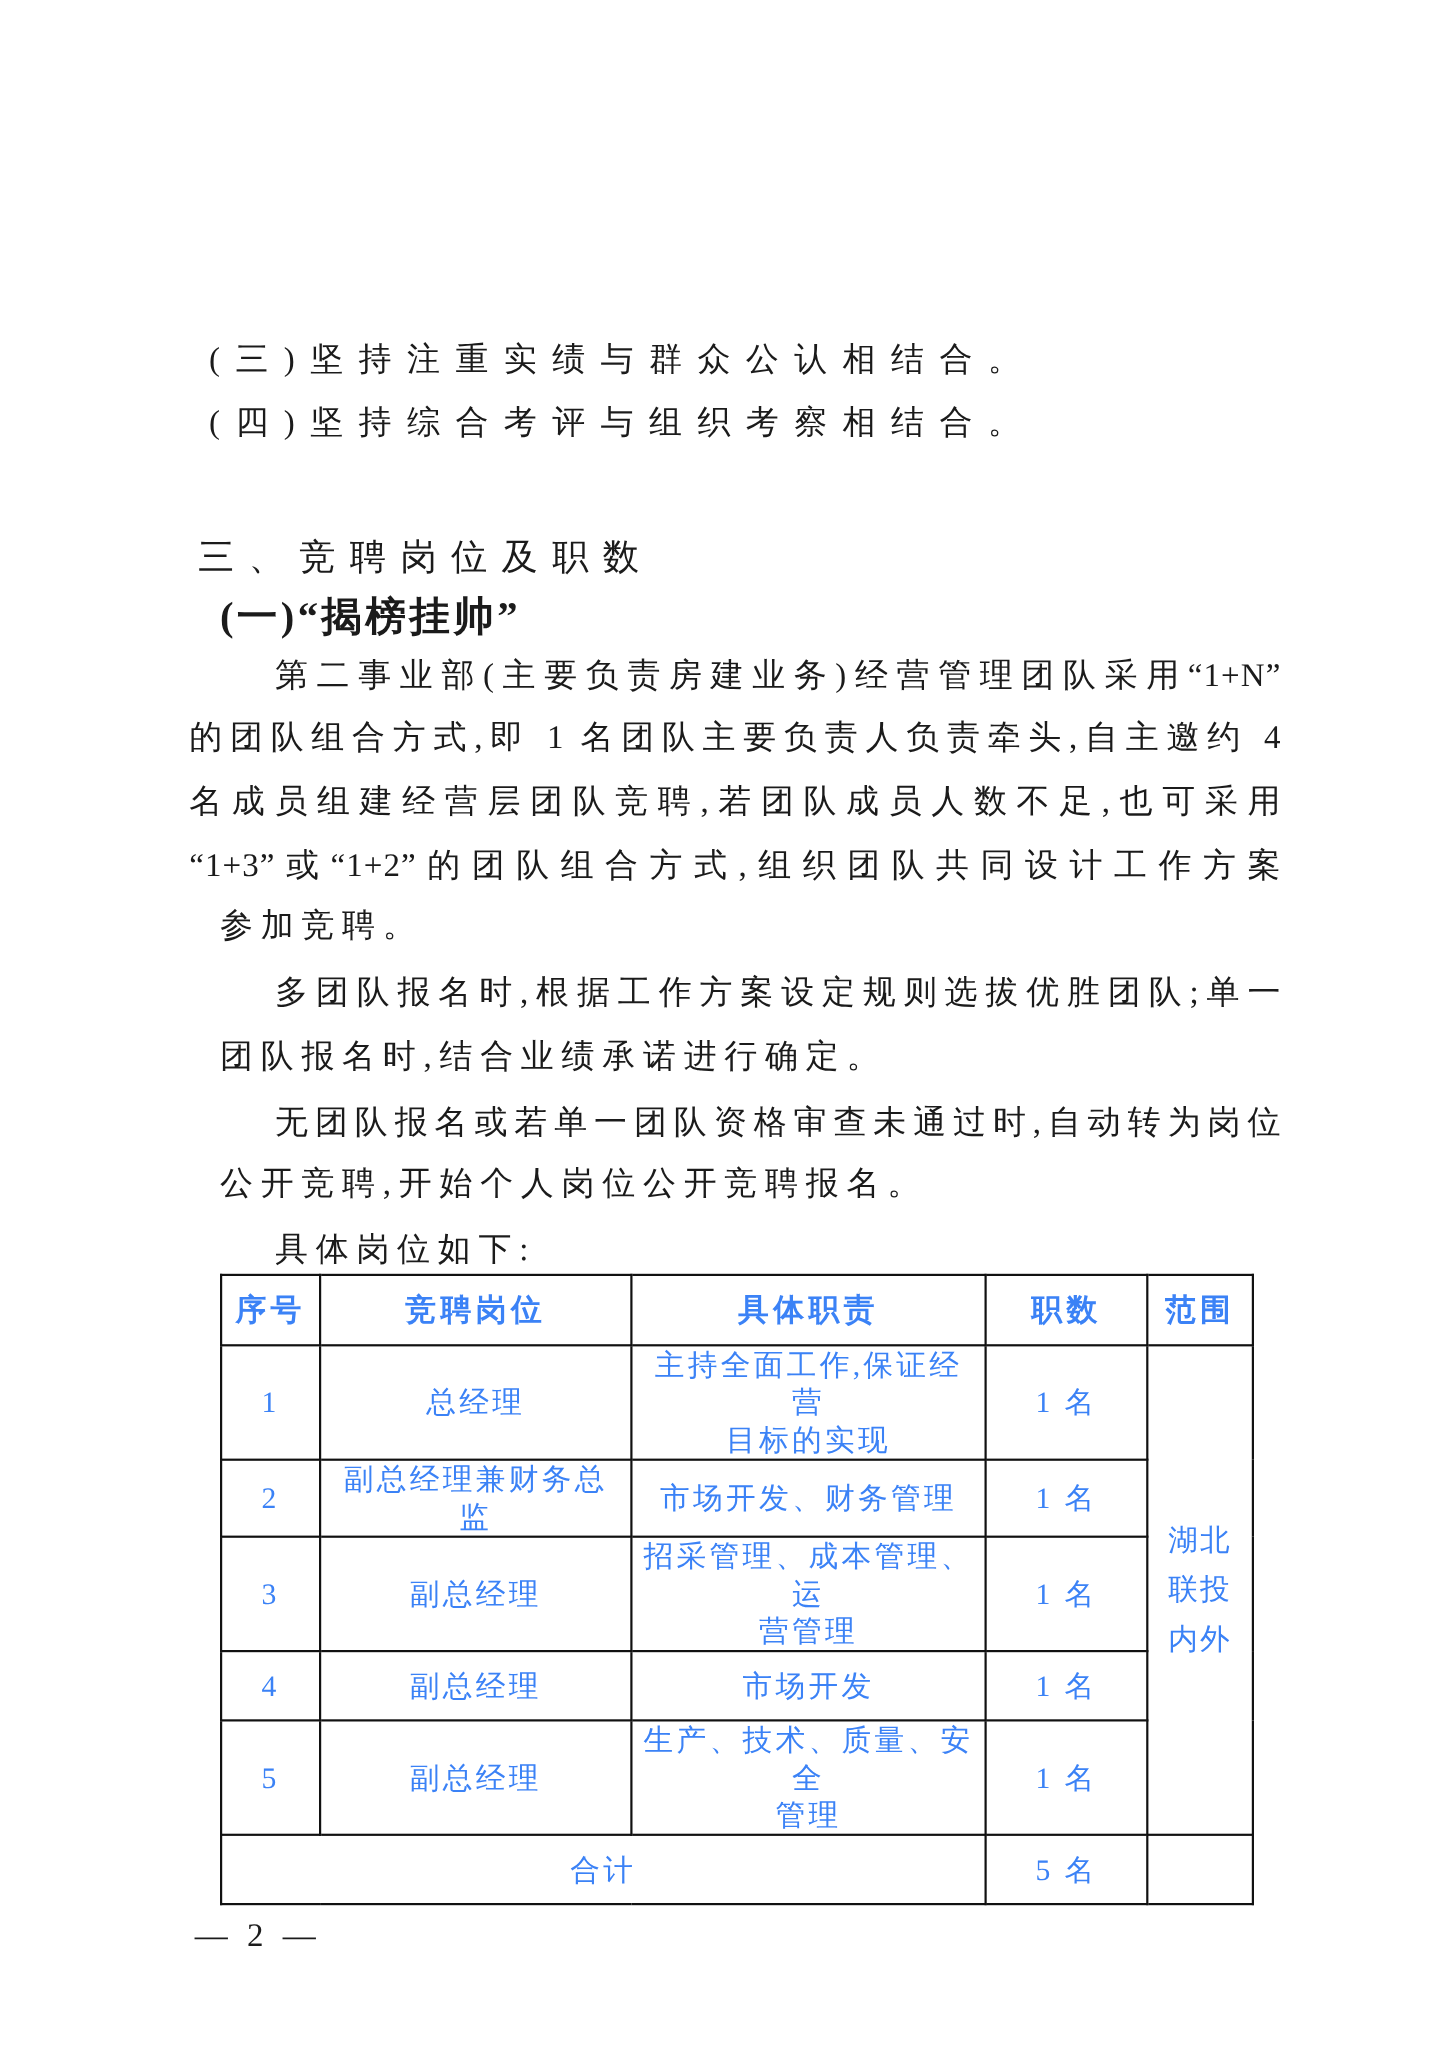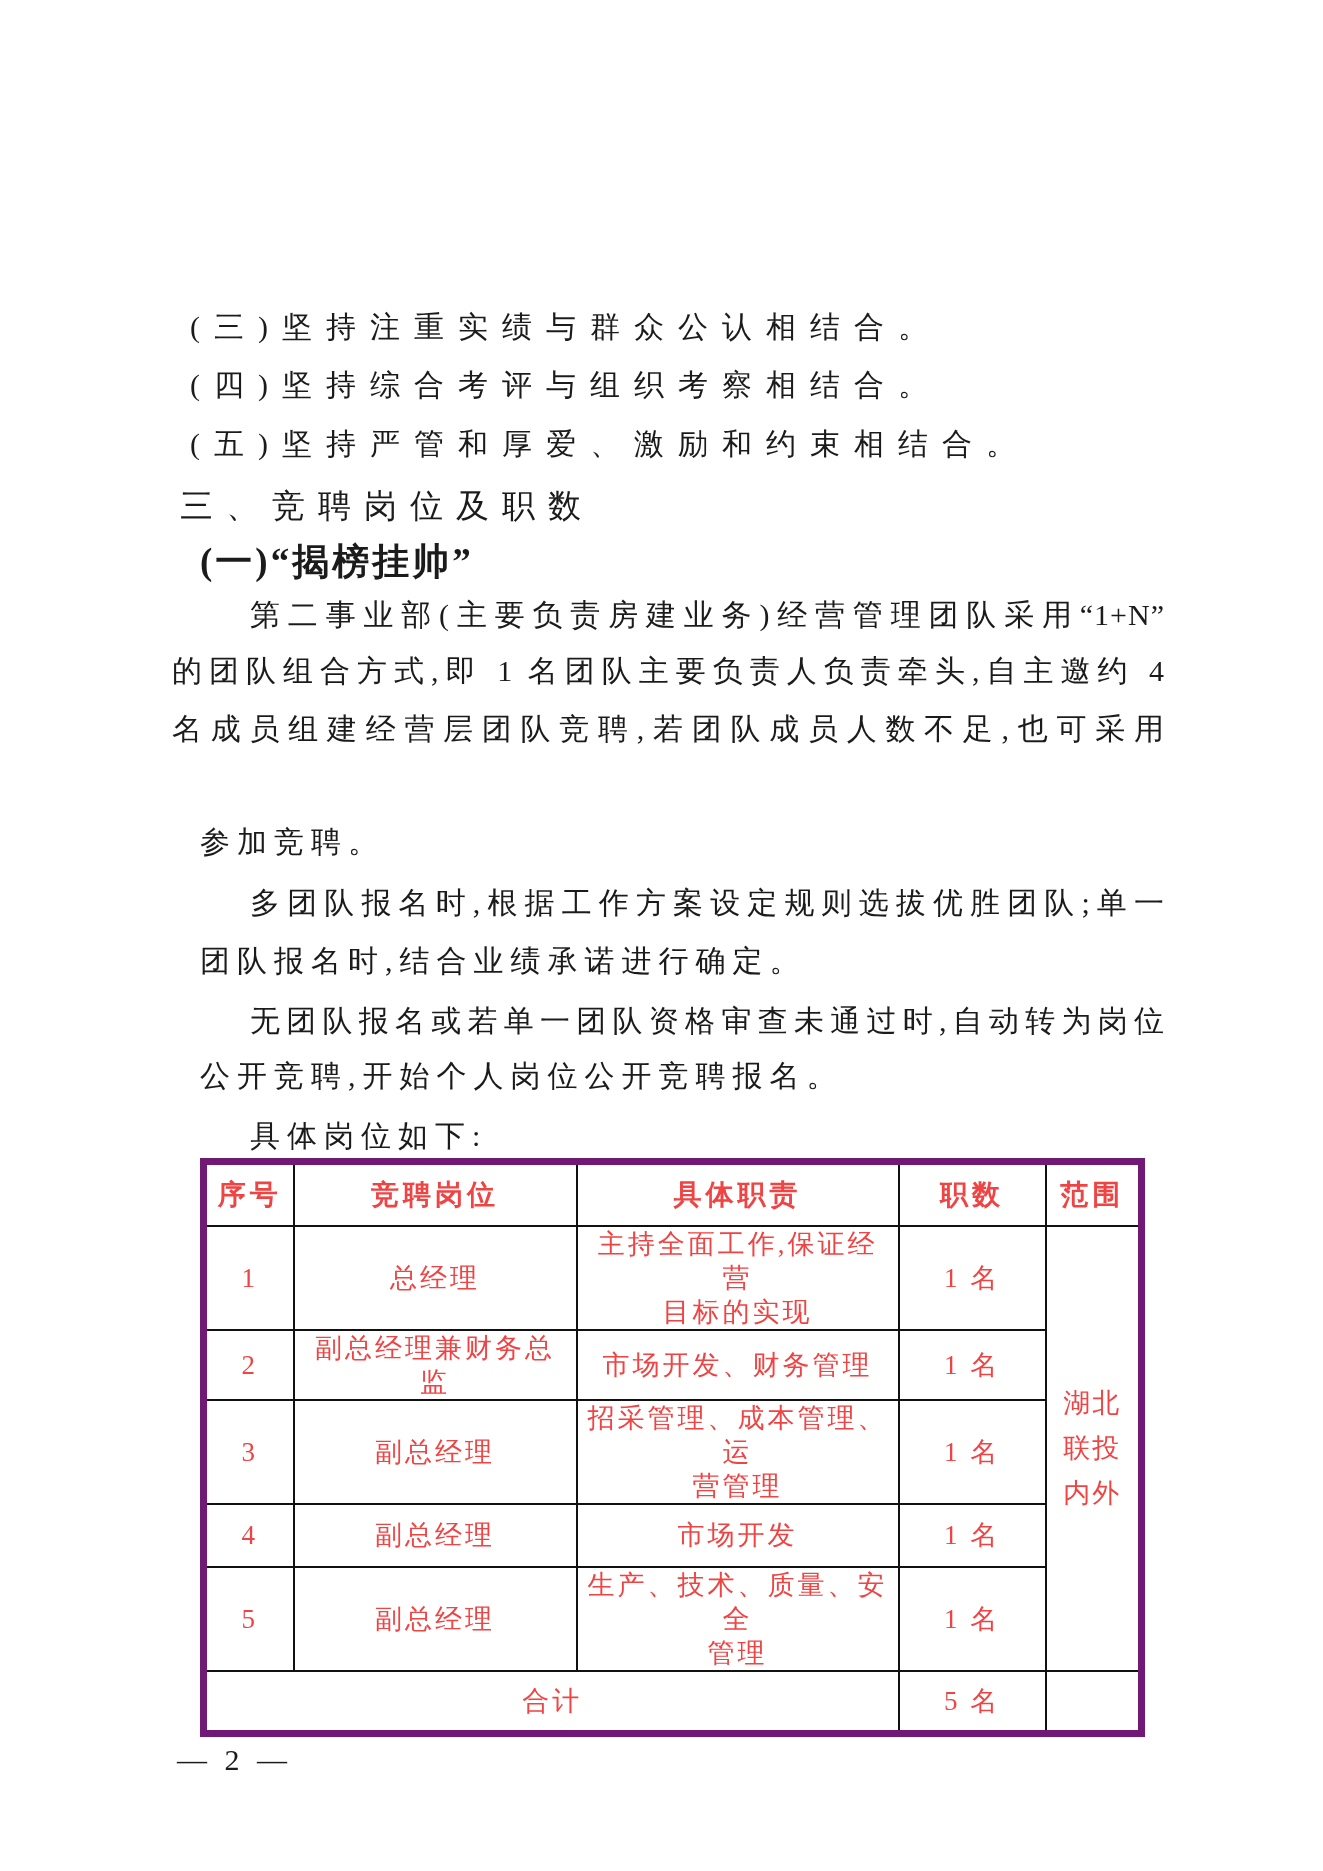--- a/index.html
+++ b/index.html
@@ -68,23 +68,23 @@
     letter-spacing:7px;
   }
   
   .doc-table{
     position:absolute;
     left:200px;
     top:1158px;
     width:938px;
     border-collapse:collapse;
     table-layout:fixed;
-    border:7px solid #701a75;
+    border:2px solid #701a75;
     font-size:27px;
-    color:#ef4444;
+    color:#3b82f6;
   }
   .doc-table td,.doc-table th{
     border:2px solid #111111;
     text-align:center;
     vertical-align:middle;
     padding:0 6px;
     letter-spacing:3px;
     line-height:34px;
     overflow:hidden;
     word-break:break-all;
@@ -110,28 +110,28 @@
     white-space:nowrap;
   }
 </style>
 </head>
 <body>
 
 <div class="page">
 
   <div class="ln list" style="top:310px">(三)坚持注重实绩与群众公认相结合。</div>
   <div class="ln list" style="top:368px">(四)坚持综合考评与组织考察相结合。</div>
-  <div class="ln list" style="top:427px">(五)坚持严管和厚爱、激励和约束相结合。</div>
 
   <div class="ln h1" style="top:487px">三、竞聘岗位及职数</div>
   <div class="ln h2" style="top:541px">(一)“揭榜挂帅”</div>
 
   <div class="ln ind-just" style="top:598px">第二事业部(主要负责房建业务)经营管理团队采用“1+N”</div>
   <div class="ln body-just" style="top:654px">的团队组合方式,即 1 名团队主要负责人负责牵头,自主邀约 4</div>
   <div class="ln body-just" style="top:712px">名成员组建经营层团队竞聘,若团队成员人数不足,也可采用</div>
+  <div class="ln body-just" style="top:770px">“1+3”或“1+2”的团队组合方式,组织团队共同设计工作方案</div>
   <div class="ln body-nat" style="top:825px">参加竞聘。</div>
 
   <div class="ln ind-just" style="top:886px">多团队报名时,根据工作方案设定规则选拔优胜团队;单一</div>
   <div class="ln body-nat" style="top:944px">团队报名时,结合业绩承诺进行确定。</div>
 
   <div class="ln ind-just" style="top:1004px">无团队报名或若单一团队资格审查未通过时,自动转为岗位</div>
   <div class="ln body-nat" style="top:1059px">公开竞聘,开始个人岗位公开竞聘报名。</div>
 
   <div class="ln ind-nat" style="top:1119px">具体岗位如下:</div>
 

